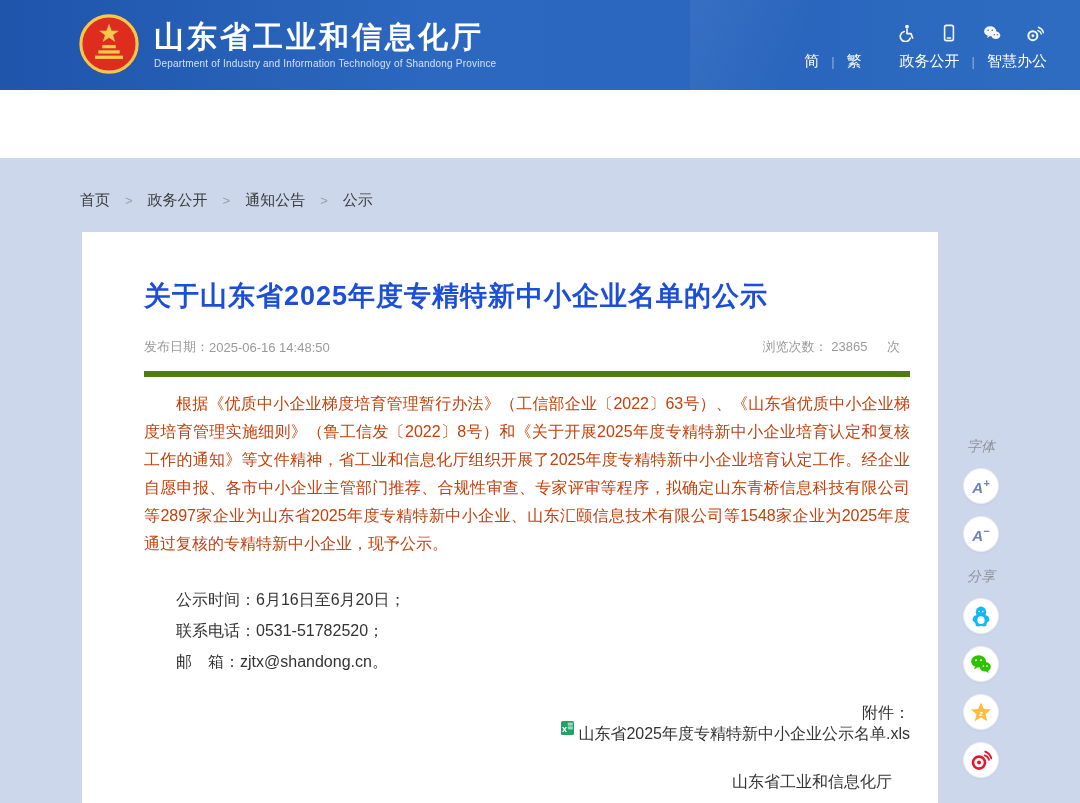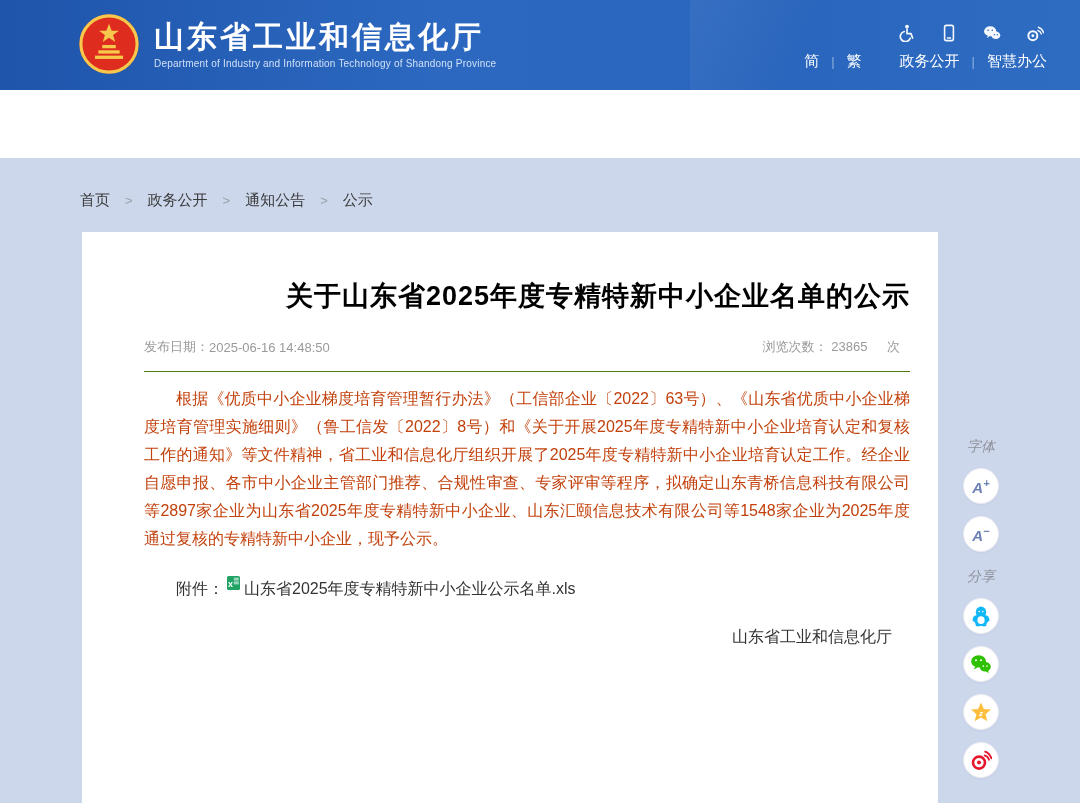--- a/index.html
+++ b/index.html
@@ -56,37 +56,37 @@
   .breadcrumb { position:absolute; top:191px; left:80px; display:flex; align-items:center; font-size:15px; color:#3a3a3a; }
   .breadcrumb .crumb { cursor:pointer; }
   .breadcrumb .bsep { color:#9aa0a8; margin:0 15px; font-size:13px; }
 
   
   .card {
     position:absolute; left:82px; top:232px; width:856px; height:571px;
     background:#ffffff; padding:46px 30px 0 62px;
   }
   .card-content { width:766px; }
-  .article-title { text-align:right; font-size:27px; font-weight:bold; color:#000000; letter-spacing:1px; }
+  .article-title { text-align:left; font-size:27px; font-weight:bold; color:#1d4ed8; letter-spacing:1px; }
 
   .meta-row {
     margin-top:24px; display:flex; align-items:center;
-    font-size:13px; color:#9a9a9a; padding-bottom:15px; border-bottom:1px solid #4d7c0f;
+    font-size:13px; color:#9a9a9a; padding-bottom:15px; border-bottom:6px solid #4d7c0f;
   }
   .meta-source { margin-left:28px; }
   .meta-views { margin-left:auto; margin-right:10px; }
   .meta-views .unit { margin-left:16px; }
 
   .body-text { margin-top:13px; font-size:16px; line-height:28px; color:#c2410c; text-align:justify; }
   .body-text p { text-indent:2em; }
 
   .contact-block { margin-top:26px; font-size:16px; color:#333; line-height:31px; }
   .contact-block div { padding-left:2em; }
 
-  .attachment-row { margin-top:26px; padding-left:2em; font-size:16px; color:#333; display:flex; align-items:flex-start; }
+  .attachment-row { margin-top:26px; padding-left:2em; font-size:16px; color:#333; display:flex; align-items:flex-end;flex-direction:column; }
   .attachment-link { display:flex; align-items:flex-start; cursor:pointer; }
   .xls-icon { width:15px; height:16px; margin:0 3px 0 2px; position:relative; top:-4px; }
 
   .signature { margin-top:27px; text-align:right; font-size:16px; color:#333; padding-right:18px; }
 
   
   .side-tools { position:absolute; left:956px; top:438px; width:50px; display:flex; flex-direction:column; align-items:center;font-style:italic; }
   .side-label { font-size:14px; color:#8e9099; margin-bottom:12px; }
   .circle-btn {
     width:36px; height:36px; border-radius:50%; background:#fff; border:1px solid #ececf2;
@@ -179,20 +179,25 @@
         <span>浏览次数：</span>
         <span>23865</span>
         <span class="unit">次</span>
       </span>
     </div>
 
     <div class="body-text">
       <p>根据《优质中小企业梯度培育管理暂行办法》（工信部企业〔2022〕63号）、《山东省优质中小企业梯度培育管理实施细则》（鲁工信发〔2022〕8号）和《关于开展2025年度专精特新中小企业培育认定和复核工作的通知》等文件精神，省工业和信息化厅组织开展了2025年度专精特新中小企业培育认定工作。经企业自愿申报、各市中小企业主管部门推荐、合规性审查、专家评审等程序，拟确定山东青桥信息科技有限公司等2897家企业为山东省2025年度专精特新中小企业、山东汇颐信息技术有限公司等1548家企业为2025年度通过复核的专精特新中小企业，现予公示。</p>
     </div>
 
+    <div class="contact-block">
+      <div>公示时间：6月16日至6月20日；</div>
+      <div>联系电话：0531-51782520；</div>
+      <div>邮　箱：zjtx@shandong.cn。</div>
+    </div>
 
     <div class="attachment-row">
       <span>附件：</span>
       <span class="attachment-link">
         <svg class="xls-icon" viewBox="0 0 15 16">
           <rect x="1" y="1" width="13" height="14" rx="1.5" fill="#21a366"></rect>
           <rect x="7.8" y="2.6" width="5" height="3" fill="#9fd5bc"></rect>
           <rect x="7.8" y="6.4" width="5" height="3" fill="#9fd5bc"></rect>
           <text x="2" y="12" font-size="9" font-family="Liberation Sans, sans-serif" font-weight="bold" fill="#fff">x</text>
         </svg>

